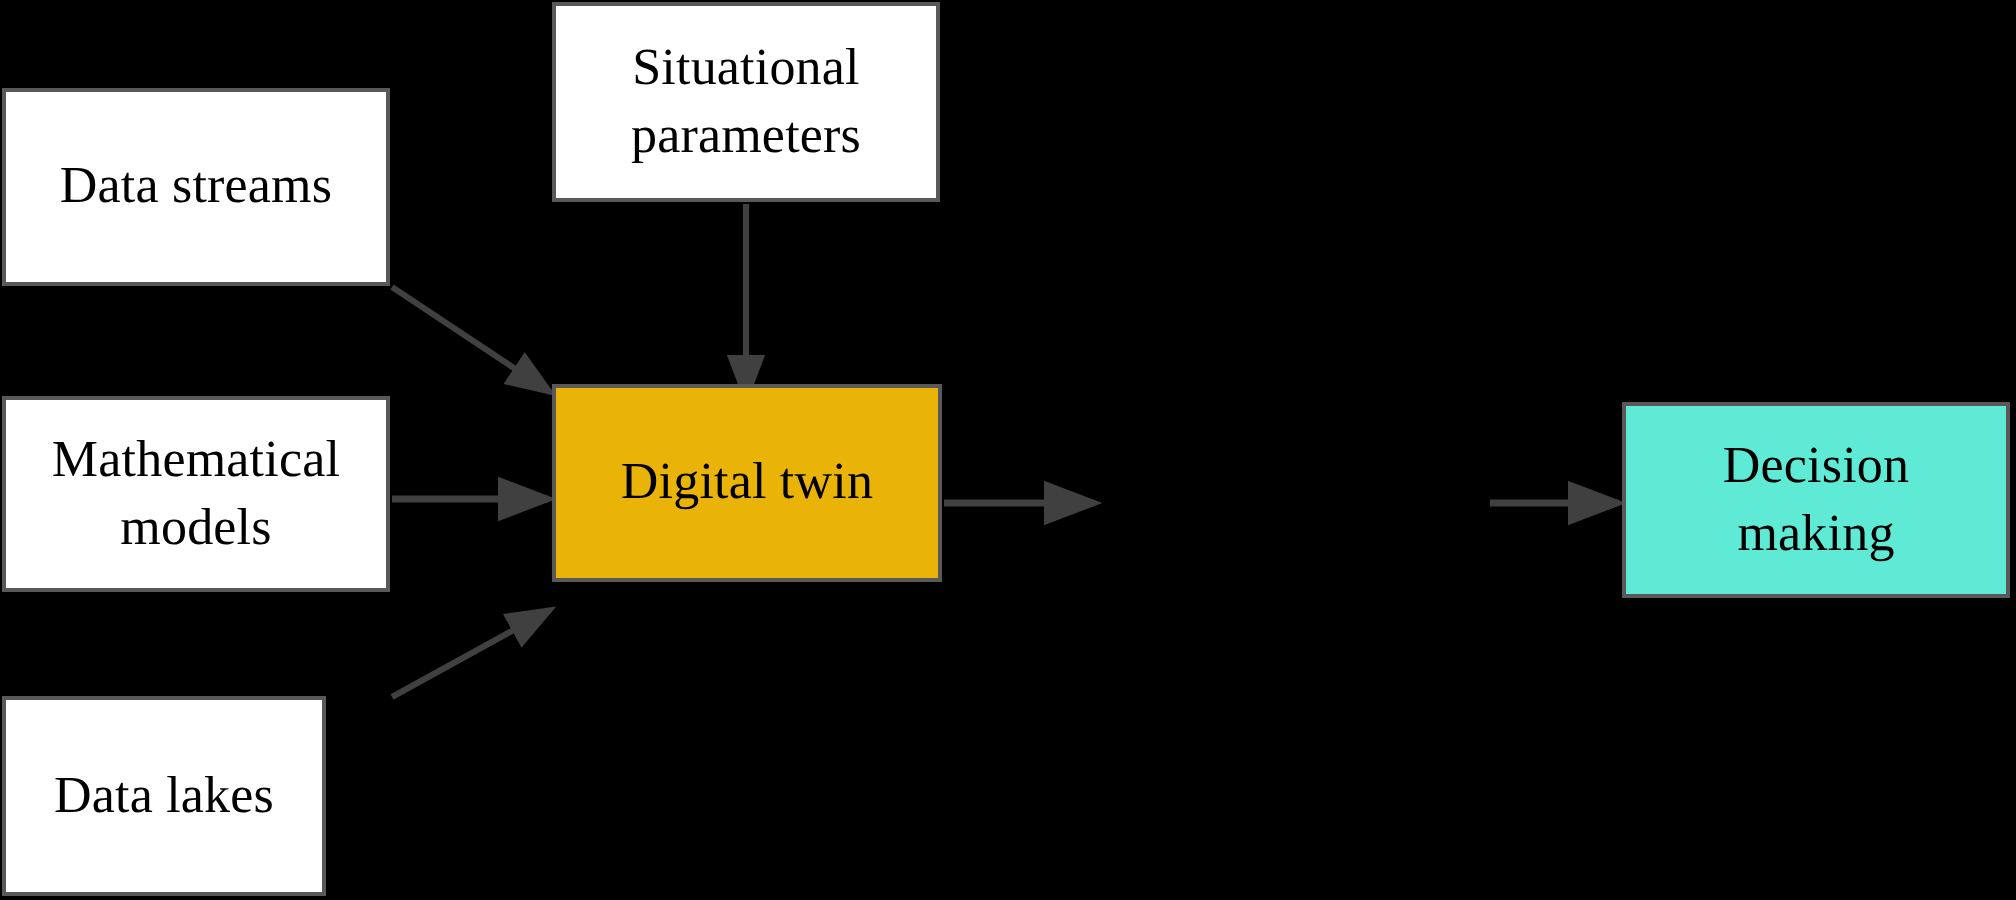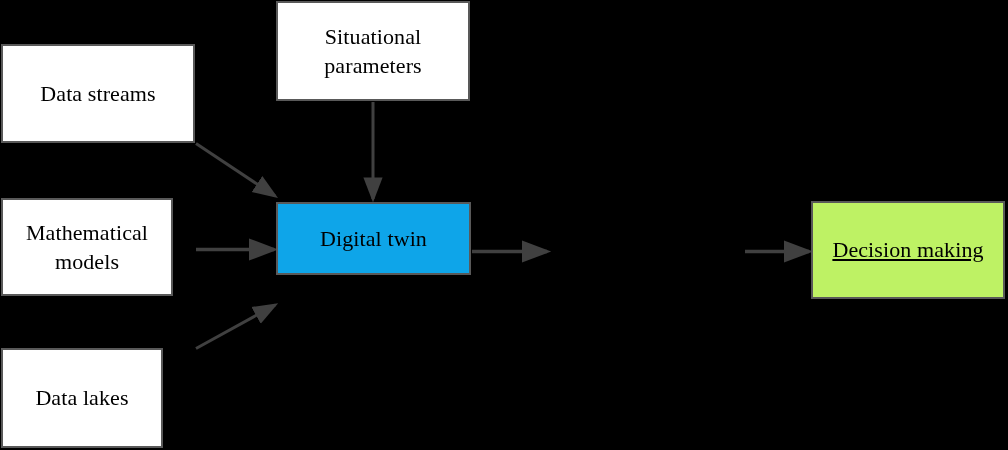--- a/index.html
+++ b/index.html
@@ -18,21 +18,21 @@
   .node {
     position: absolute;
     box-sizing: border-box;
     background: #ffffff;
     border: 2px solid #595959;
     display: flex;
     align-items: center;
     justify-content: center;
     text-align: center;
     color: #000000;
-    font-size: 22px;
+    font-size: 26px;
     line-height: 1.32;
     letter-spacing: 0.1px;
   }
   .node .label { display: block; padding: 0 6px; }
   #edges {
     position: absolute;
     left: 0;
     top: 0;
     width: 1008px;
     height: 450px;
@@ -65,30 +65,30 @@
   </svg>
 
   <div class="node" id="n0" style="left: 1px; top: 44px; width: 194px; height: 99px; background: rgb(255, 255, 255); border-color: rgb(89, 89, 89); color: rgb(0, 0, 0);">
     <span class="label">Data streams</span>
   </div>
 
   <div class="node" id="n1" style="left: 276px; top: 1px; width: 194px; height: 100px; background: rgb(255, 255, 255); border-color: rgb(89, 89, 89); color: rgb(0, 0, 0);">
     <span class="label">Situational parameters</span>
   </div>
 
-  <div class="node" id="n2" style="left: 1px; top: 198px; width: 172px; height: 98px; background: rgb(255, 255, 255); border-color: rgb(89, 89, 89); color: rgb(0, 0, 0);">
+  <div class="node" id="n2" style="left: 1px; top: 198px; width: 194px; height: 98px; background: rgb(255, 255, 255); border-color: rgb(89, 89, 89); color: rgb(0, 0, 0);">
     <span class="label">Mathematical models</span>
   </div>
 
-  <div class="node" id="n3" style="left: 276px; top: 202px; width: 195px; height: 73px; background: #0ea5e9; border-color: rgb(89, 89, 89); color: rgb(0, 0, 0);">
+  <div class="node" id="n3" style="left: 276px; top: 192px; width: 195px; height: 99px; background: #eab308; border-color: rgb(89, 89, 89); color: rgb(0, 0, 0);">
     <span class="label">Digital twin</span>
   </div>
 
   <div class="node" id="n4" style="left: 1px; top: 348px; width: 162px; height: 100px; background: rgb(255, 255, 255); border-color: rgb(89, 89, 89); color: rgb(0, 0, 0);">
     <span class="label">Data lakes</span>
   </div>
 
 
-  <div class="node" id="n6" style="left: 811px; top: 201px; width: 194px; height: 98px; background: #bef264; border-color: rgb(89, 89, 89); color: rgb(0, 0, 0); text-decoration: underline;">
+  <div class="node" id="n6" style="left: 811px; top: 201px; width: 194px; height: 98px; background: #5eead4; border-color: rgb(89, 89, 89); color: rgb(0, 0, 0);">
     <span class="label">Decision making</span>
   </div>
 
 </div>
 
 </body></html>

